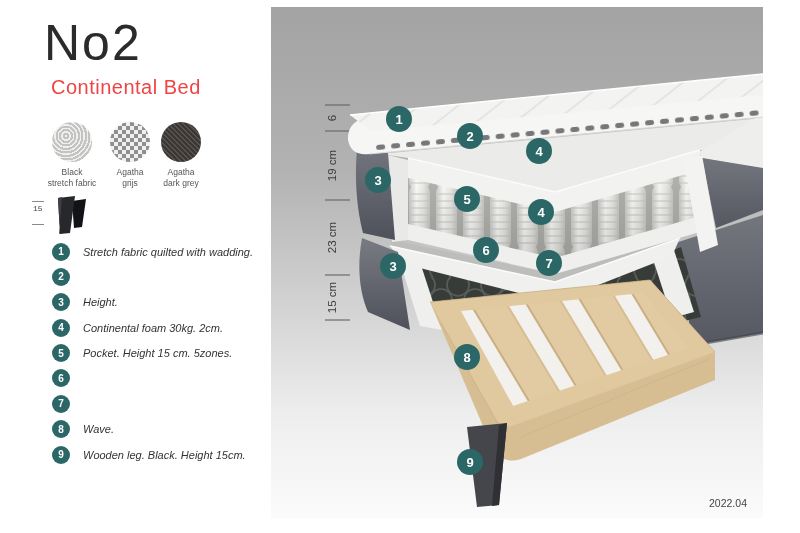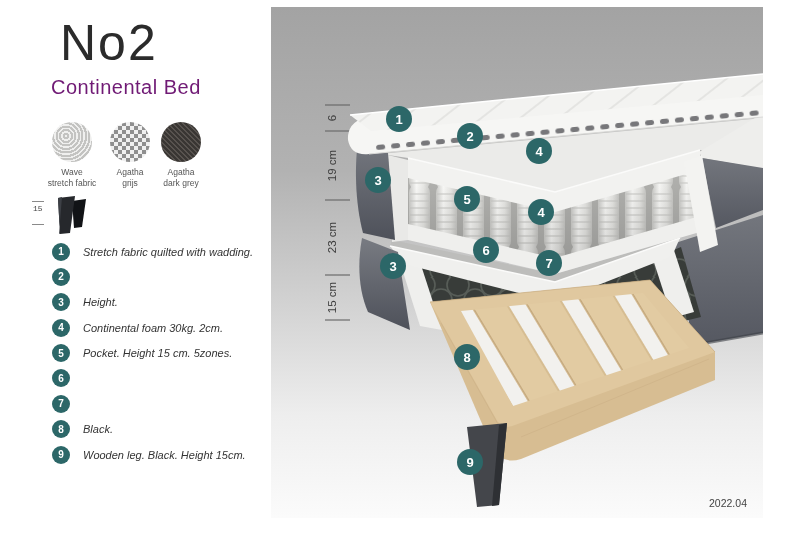--- a/index.html
+++ b/index.html
@@ -3,24 +3,24 @@
 <meta charset="utf-8">
 <style>
   html,body{margin:0;padding:0;}
   body{
     width:800px;height:533px;position:relative;overflow:hidden;
     background:#ffffff;font-family:"Liberation Sans", sans-serif;
     -webkit-font-smoothing:antialiased;
   }
   
   .left-col{position:absolute;left:0;top:0;width:271px;height:533px;background:#fff;}
-  .title{position:absolute;left:60px;top:18px;font-size:50px;font-weight:300;
+  .title{position:absolute;left:44px;top:18px;font-size:50px;font-weight:300;
          letter-spacing:2px;color:#2b2b2b;line-height:1;}
   .subtitle{position:absolute;left:51px;top:76px;font-size:20px;font-weight:300;
-            letter-spacing:.5px;color:#701a75;}
+            letter-spacing:.5px;color:#ef4444;}
   .swatch{position:absolute;top:122px;width:40px;height:40px;border-radius:50%;}
   .swatch.s1{left:52px;background:#d8d8d8;
     background-image:repeating-radial-gradient(circle at 35% 35%, #efefee 0 1.5px, #c3c3c1 1.5px 3.5px);}
   .swatch.s2{left:110px;background:#f0f0f0;
     background-image:
       linear-gradient(45deg,#8f8f8f 25%,transparent 25% 75%,#8f8f8f 75%),
       linear-gradient(45deg,#8f8f8f 25%,transparent 25% 75%,#8f8f8f 75%);
     background-size:8px 8px;background-position:0 0,4px 4px;}
   .swatch.s3{left:161px;background:#46423f;
     background-image:repeating-linear-gradient(45deg,#58534f 0 1.5px,#393633 1.5px 3.5px);}
@@ -42,21 +42,21 @@
 </head>
 <body>
 
 <div class="left-col">
   <div class="title">No2</div>
   <div class="subtitle">Continental Bed</div>
 
   <div class="swatch s1"></div>
   <div class="swatch s2"></div>
   <div class="swatch s3"></div>
-  <div class="swatch-label l1">Wave
+  <div class="swatch-label l1">Black
 stretch fabric</div>
   <div class="swatch-label l2">Agatha
 grijs</div>
   <div class="swatch-label l3">Agatha
 dark grey</div>
 
   <div class="leg-box">
     <div class="leg-tick" style="top:8px"></div>
     <div class="leg-num">15</div>
     <div class="leg-tick" style="top:31px"></div>
@@ -88,21 +88,21 @@
       <span class="legend-text">Pocket. Height 15 cm. 5zones.</span>
       </div>
     <div class="legend-row">
       <span class="badge-sm" style="background: rgb(44, 103, 104);">6</span>
       </div>
     <div class="legend-row">
       <span class="badge-sm" style="background: rgb(44, 103, 104);">7</span>
       </div>
     <div class="legend-row">
       <span class="badge-sm" style="background: rgb(44, 103, 104);">8</span>
-      <span class="legend-text">Black.</span>
+      <span class="legend-text">Wave.</span>
       </div>
     <div class="legend-row">
       <span class="badge-sm" style="background: rgb(44, 103, 104);">9</span>
       <span class="legend-text">Wooden leg. Black. Height 15cm.</span>
       </div>
   </div>
 </div>
 
 <div class="diagram-panel">
 <svg width="492" height="511" viewBox="0 0 492 511">

